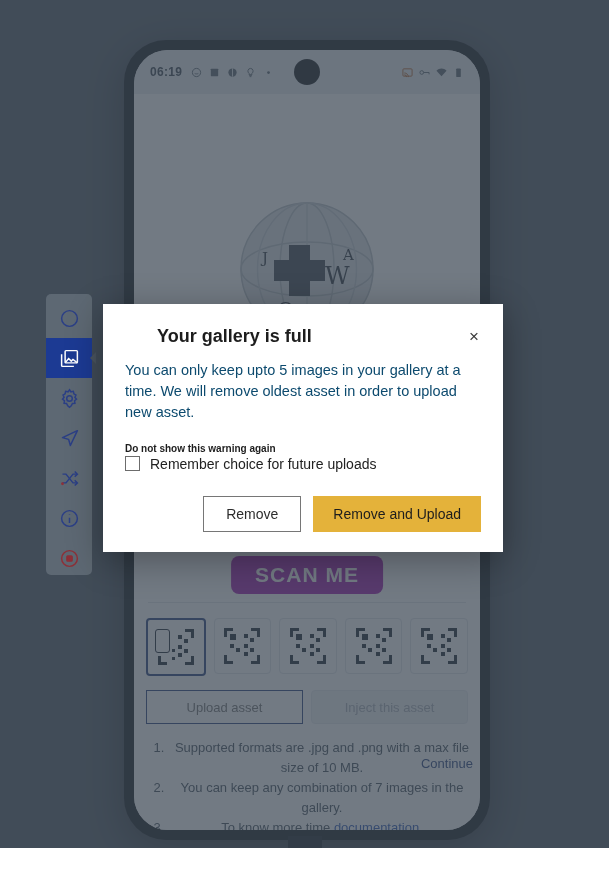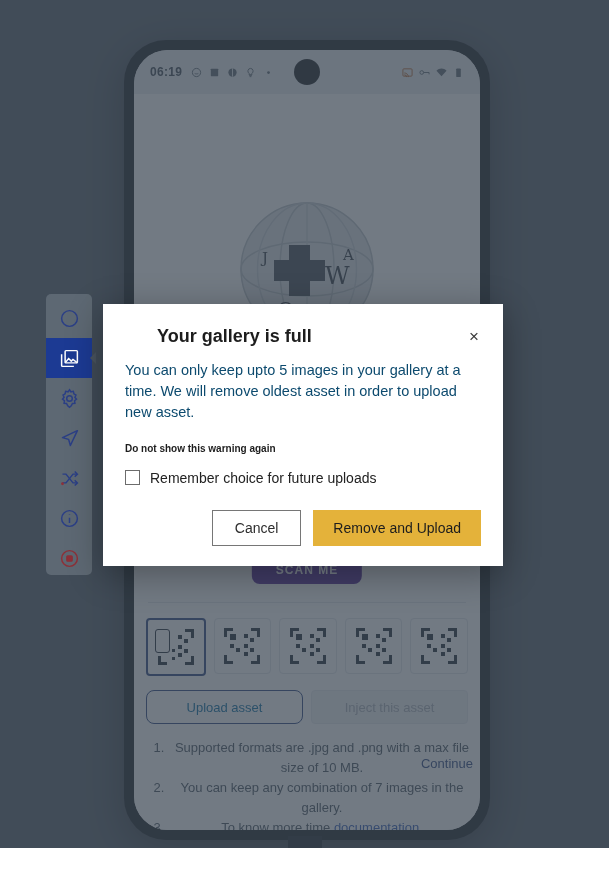--- a/index.html
+++ b/index.html
@@ -103,23 +103,23 @@
     display: flex;
     justify-content: center;
   }
   .globe { width: 150px; height: 150px; display:block; }
 
   .scanme {
     position: absolute;
     left: 50%;
     transform: translateX(-50%);
     top: 462px;
-    background: #4c1d95;
+    background: #a21caf;
     color: #ffffff;
-    font-size: 12px;
+    font-size: 21px;
     font-weight: 700;
     letter-spacing: 1px;
     padding: 7px 24px;
     border-radius: 8px;
     text-align: center;
   }
   .qr-panel-divider {
     position: absolute;
     left: 14px; right: 14px;
     top: 508px;
@@ -165,23 +165,23 @@
     left: 12px;
     right: 12px;
     top: 596px;
     display: flex;
     gap: 8px;
   }
   .btn-upload {
     flex: 1;
     height: 32px;
     border: 1.5px solid #28437f;
-    border-radius: 8px;
+    border-radius: 0;
     background: #ffffff;
-    color: #0369a1;
+    color: #737373;
     font-size: 13px;
     display: flex;
     align-items: center;
     justify-content: center;
     cursor: pointer;
   }
   .btn-inject {
     flex: 1;
     height: 32px;
     border: 1px solid #e7eaee;
@@ -302,21 +302,21 @@
     color: #0c4a6e;
     line-height: 1.45;
   }
   .modal-subtitle {
     margin-top: 20px;
     font-size: 10px;
     font-weight: 700;
     color: #1d1d1d;
   }
   .checkbox-row {
-    margin-top: 16px;
+    margin-top: 2px;
     display: flex;
     align-items: center;
     gap: 10px;
   }
   .checkbox-box {
     width: 15px;
     height: 15px;
     border: 1.5px solid #6c6c6c;
     background: #ffffff;
     box-sizing: border-box;
@@ -613,18 +613,18 @@
       <h2 class="modal-title">Your gallery is full</h2>
       <button class="modal-close">×</button>
     </div>
     <div class="modal-body">You can only keep upto 5 images in your gallery at a time. We will remove oldest asset in order to upload new asset.</div>
     <div class="modal-subtitle">Do not show this warning again</div>
     <div class="checkbox-row">
       <div class="checkbox-box"></div>
       <span class="checkbox-label">Remember choice for future uploads</span>
     </div>
     <div class="modal-actions">
-      <button class="btn-cancel">Cancel</button>
+      <button class="btn-cancel">Remove</button>
       <button class="btn-primary">Remove and Upload</button>
     </div>
   </div>
 
 </div>
 
 </body></html>

